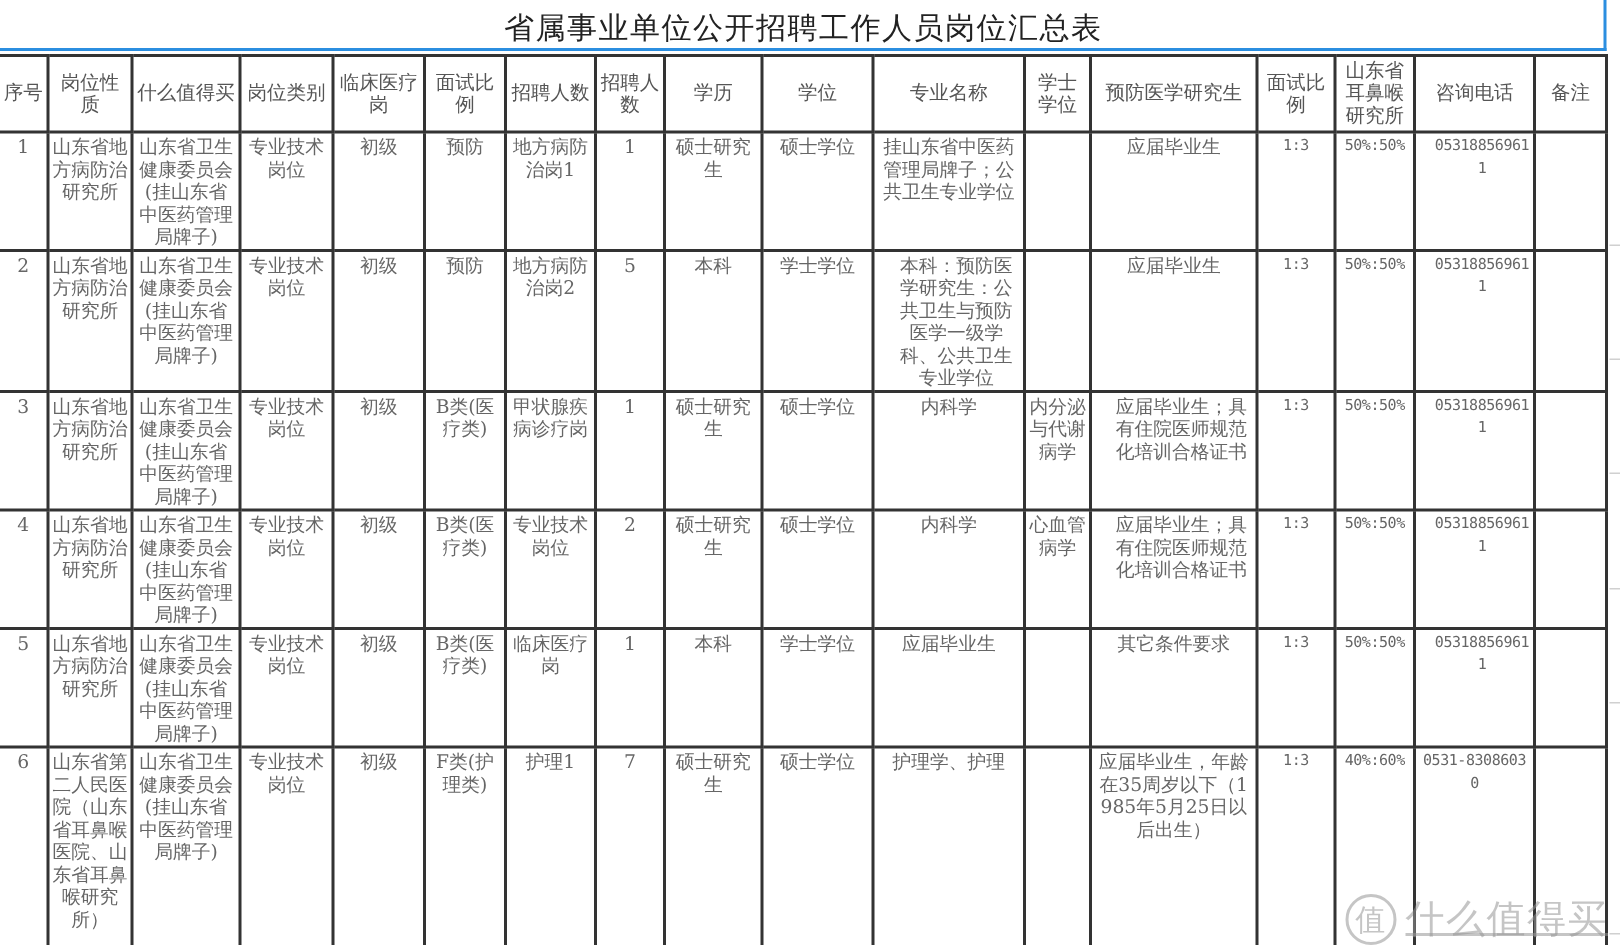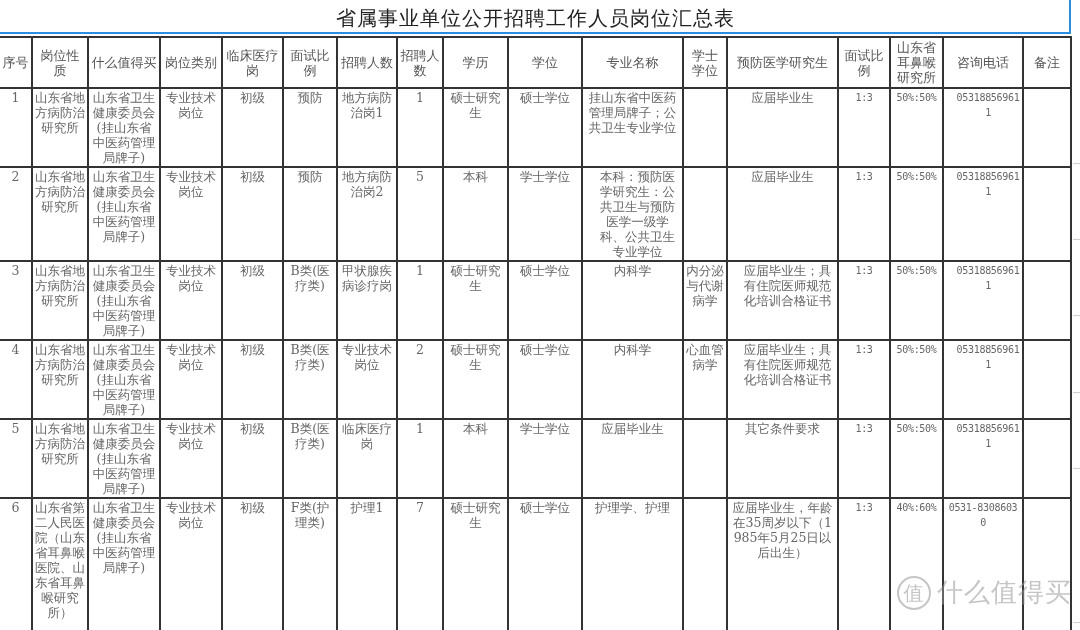--- a/index.html
+++ b/index.html
@@ -10,22 +10,22 @@
   .title { position:absolute; left:0; top:0; width:1071px; height:27px; line-height:36px;
            text-align:center; font-size:20px; color:#222; letter-spacing:1px; }
   .sheet { position:absolute; left:0; top:36px; border-collapse:collapse; table-layout:fixed; }
   .sheet td, .sheet th { border:2px solid #333; padding:1px 2px; vertical-align:top; text-align:center;
       font-size:12.5px; line-height:15px; font-weight:normal; color:#666; overflow:hidden; word-break:break-all; }
   .sheet th { vertical-align:middle; color:#555; font-size:13px; }
   .sheet td:first-child, .sheet th:first-child { border-left:none; }
   .sheet td.mono { font-family:"DejaVu Sans Mono","Liberation Mono",monospace; font-size:10px; letter-spacing:-0.3px; }
   .sheet td.left { text-align:center;padding-left:12px; }
   .grid-ext { position:absolute; left:1073px; width:7px; height:1px; background:#d0d0d0; }
-  .watermark { position:absolute; right:8px; bottom:20px; font-family:"DejaVu Sans",sans-serif;
-               font-size:26px; color:rgba(150,150,150,0.55); letter-spacing:1px; }
+  .watermark { position:absolute; right:8px; bottom:0; font-family:"DejaVu Sans",sans-serif;
+               font-size:26px; color:rgba(150,150,150,0.55); letter-spacing:1px;text-decoration:underline; }
   .watermark .circ { display:inline-block; width:30px; height:30px; border:2px solid rgba(150,150,150,0.55);
                border-radius:50%; font-size:20px; line-height:30px; text-align:center; margin-right:6px; vertical-align:middle; }
   .watermark .txt { vertical-align:middle; }
 </style>
 </head>
 <body>
 
 <div class="title-box"></div>
 <div class="title">省属事业单位公开招聘工作人员岗位汇总表</div>
 

